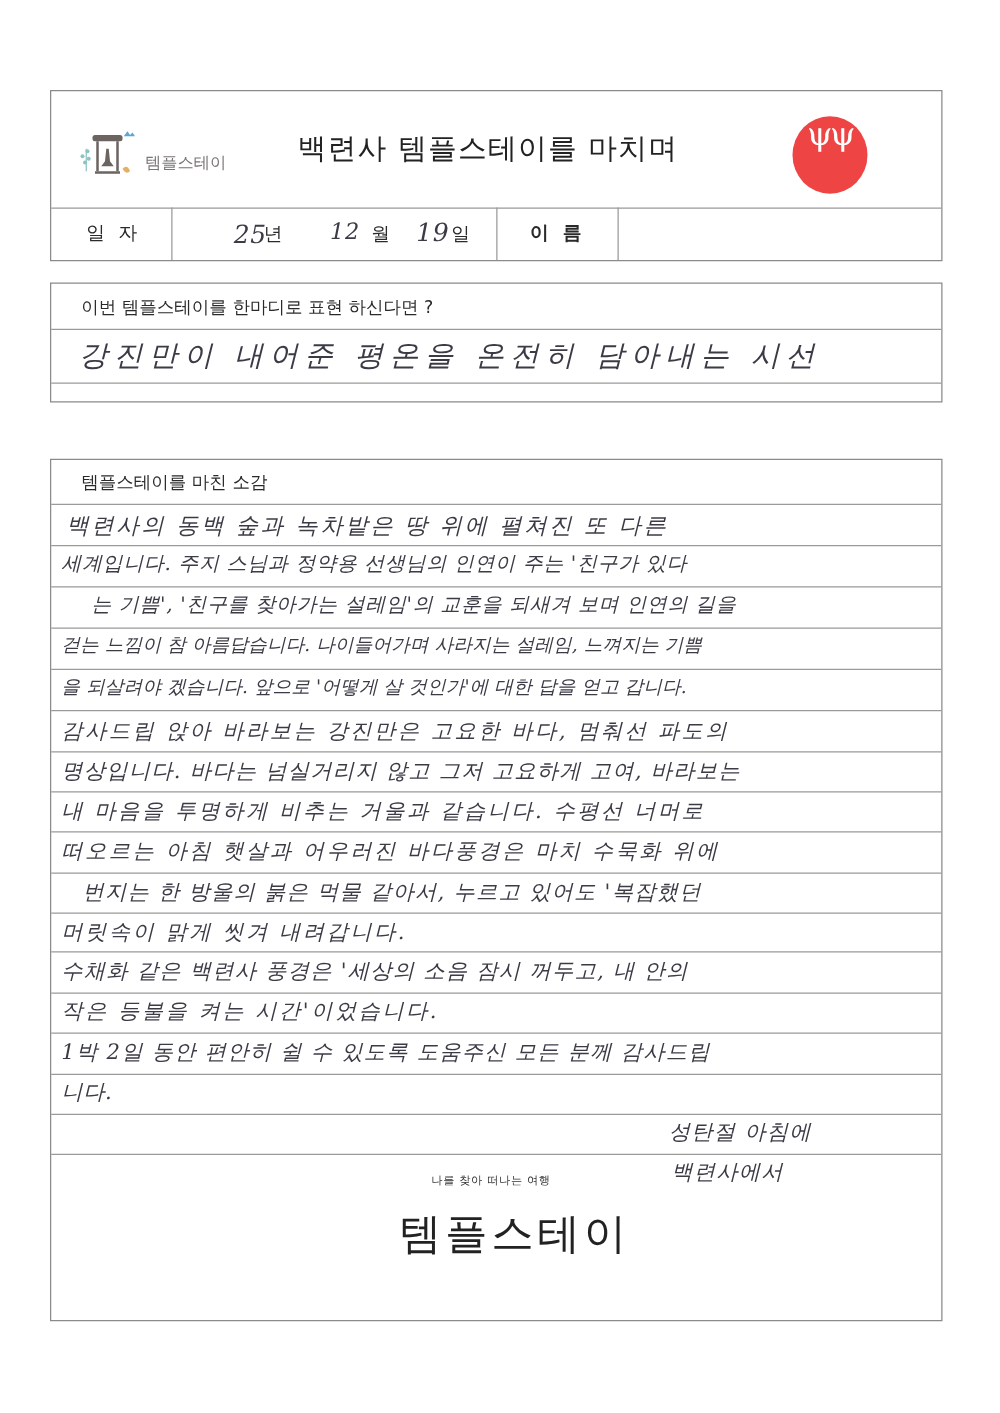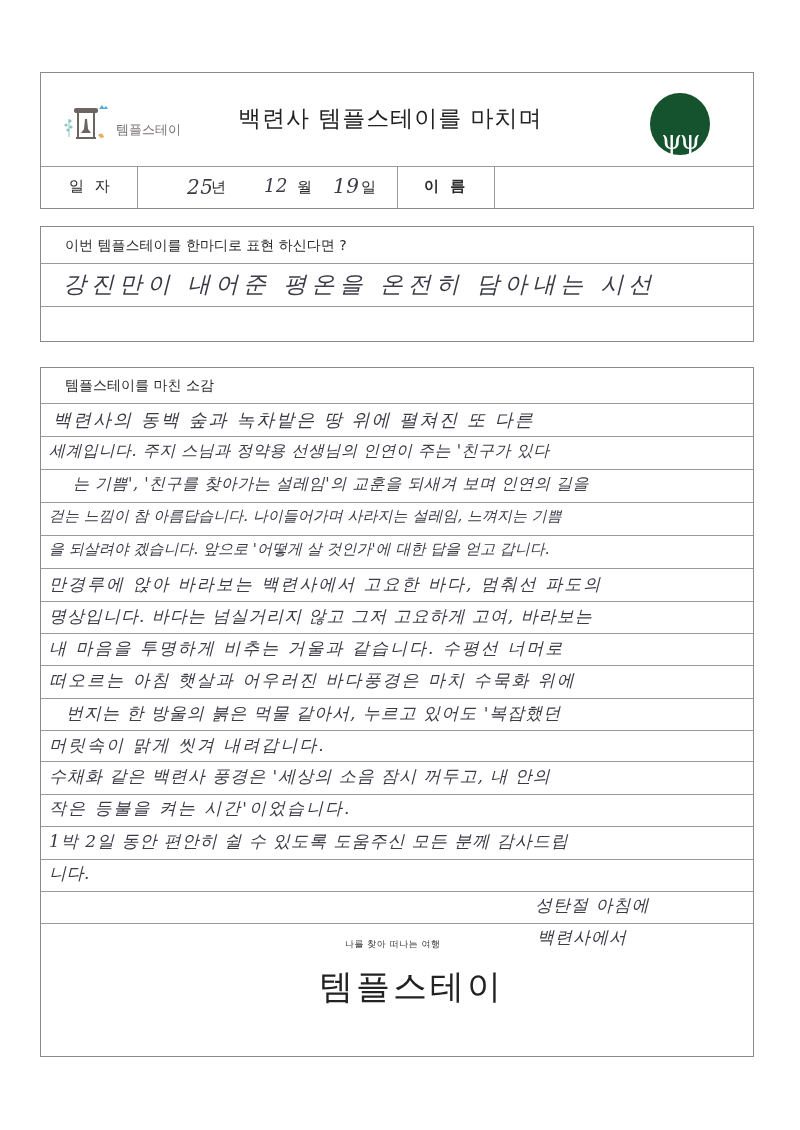--- a/index.html
+++ b/index.html
@@ -3,21 +3,21 @@
   <meta charset="utf-8">
   <style>
     * { box-sizing: border-box; margin: 0; padding: 0; }
     body { width: 800px; height: 1130px; background: #ffffff; position: relative; font-family: "Liberation Sans", "DejaVu Sans", sans-serif; color: #222; overflow: hidden; }
     .box { position: absolute; left: 40px; width: 714px; border: 1.2px solid #8a8a8a; background: #fff; }
     .hline { position: absolute; left: 0; right: 0; height: 0; border-top: 1.2px solid #9a9a9a; }
     .vline { position: absolute; top: 0; bottom: 0; width: 0; border-left: 1.2px solid #9a9a9a; }
     .print { position: absolute; font-family: "DejaVu Sans", sans-serif; color: #2a2a2a; white-space: nowrap; }
     .hand { position: absolute; font-family: "DejaVu Serif", serif; font-style: italic; color: #3b3b46; white-space: nowrap; letter-spacing: 0.5px; }
     .logo { position: absolute; left: 17px; top: 30px; width: 140px; height: 50px; }
-    .badge { position: absolute; left: 609px; top: 20px; width: 60px; height: 62px; border-radius: 50%; background: #14532d; display: flex; align-items: flex-end; justify-content: center; }
+    .badge { position: absolute; left: 593px; top: 20px; width: 60px; height: 62px; border-radius: 50%; background: #ef4444; display: flex; align-items: flex-start; justify-content: center; }
   </style>
 </head>
 <body>
 
 <div class="box" style="top:72px; height:137px;">
   <div class="logo">
     <svg width="56" height="46" viewBox="0 0 56 46" style="position:absolute;left:0;top:0;">
       <rect x="16" y="5" width="24" height="5" rx="2" fill="#6b6460"></rect>
       <rect x="19" y="10" width="2" height="24" fill="#6b6460"></rect>
       <rect x="35" y="10" width="2" height="24" fill="#6b6460"></rect>
@@ -51,21 +51,21 @@
     <span class="hand" style="left:97px; top:8px; font-size:18px;">12</span>
     <span class="print" style="left:130px; top:11px; font-size:15px;">월</span>
     <span class="hand" style="left:166px; top:7px; font-size:20px;">19</span>
     <span class="print" style="left:194px; top:11px; font-size:15px;">일</span>
   </div>
 
   <div class="print" style="left:383px; top:104px; font-size:15px; letter-spacing:3px;font-weight:bold;">이 름</div>
   <div style="position:absolute; left:455px; top:94px; width:257px; height:42px;"></div>
 </div>
 
-<div class="box" style="top:226px; height:116px;">
+<div class="box" style="top:226px; height:96px;">
   <div class="print" style="left:24px; top:10px; font-size:14px;">이번 템플스테이를 한마디로 표현 하신다면 ?</div>
   <div class="hline" style="top:36px;"></div>
   <div class="hand" style="left:22px; top:42px; font-size:23px; letter-spacing:5px;">강진만이 내어준 평온을 온전히 담아내는 시선</div>
   <div class="hline" style="top:79px;"></div>
   <div style="position:absolute; left:0; top:80px; right:0; bottom:0;"></div>
 </div>
 
 <div class="box" style="top:367px; height:690px;">
   <div class="print" style="left:24px; top:9px; font-size:14px;">템플스테이를 마친 소감</div>
   <div class="hline" style="top:35px;"></div>
@@ -85,21 +85,21 @@
   <div class="hline" style="top:491px;"></div>
   <div class="hline" style="top:523px;"></div>
   <div class="hline" style="top:555px;"></div>
 
   <div style="position:absolute; left:0; top:36px; right:0; height:520px;">
     <div class="hand" style="left:12px; top:4px; font-size:18px; letter-spacing:2px;"> 백련사의 동백 숲과 녹차밭은 땅 위에 펼쳐진 또 다른</div>
     <div class="hand" style="left:8px; top:37px; font-size:16px;">세계입니다. 주지 스님과 정약용 선생님의 인연이 주는 '친구가 있다</div>
     <div class="hand" style="left:8px; top:70px; font-size:16px;margin-left:24px;">는 기쁨', '친구를 찾아가는 설레임'의 교훈을 되새겨 보며 인연의 길을</div>
     <div class="hand" style="left:8px; top:103px; font-size:15px; letter-spacing:0px;">걷는 느낌이 참 아름답습니다. 나이들어가며 사라지는 설레임, 느껴지는 기쁨</div>
     <div class="hand" style="left:8px; top:136px; font-size:15px; letter-spacing:0px;">을 되살려야 겠습니다. 앞으로 '어떻게 살 것인가'에 대한 답을 얻고 갑니다.</div>
-    <div class="hand" style="left:8px; top:169px; font-size:17px; letter-spacing:2px;">  만경루에 앉아 바라보는 백련사에서 고요한 바다, 멈춰선 파도의</div>
+    <div class="hand" style="left:8px; top:169px; font-size:17px; letter-spacing:2px;">  감사드립 앉아 바라보는 강진만은 고요한 바다, 멈춰선 파도의</div>
     <div class="hand" style="left:8px; top:201px; font-size:17px; letter-spacing:1px;">명상입니다. 바다는 넘실거리지 않고 그저 고요하게 고여, 바라보는</div>
     <div class="hand" style="left:8px; top:233px; font-size:17px; letter-spacing:2px;">내 마음을 투명하게 비추는 거울과 같습니다. 수평선 너머로</div>
     <div class="hand" style="left:8px; top:265px; font-size:17px; letter-spacing:2px;">떠오르는 아침 햇살과 어우러진 바다풍경은 마치 수묵화 위에</div>
     <div class="hand" style="left:25px; top:298px; font-size:17px; letter-spacing:1px;">번지는 한 방울의 붉은 먹물 같아서, 누르고 있어도 '복잡했던</div>
     <div class="hand" style="left:8px; top:330px; font-size:17px; letter-spacing:2px;">머릿속이 맑게 씻겨 내려갑니다.</div>
     <div class="hand" style="left:8px; top:361px; font-size:17px; letter-spacing:1px;"> 수채화 같은 백련사 풍경은 '세상의 소음 잠시 꺼두고, 내 안의</div>
     <div class="hand" style="left:8px; top:393px; font-size:17px; letter-spacing:2px;">작은 등불을 켜는 시간'이었습니다.</div>
     <div class="hand" style="left:8px; top:426px; font-size:17px; letter-spacing:1px;"> 1박 2일 동안 편안히 쉴 수 있도록 도움주신 모든 분께 감사드립</div>
     <div class="hand" style="left:8px; top:458px; font-size:17px;">니다.</div>
     <div class="hand" style="left:494px; top:490px; font-size:17px; letter-spacing:1px;">성탄절 아침에</div>

